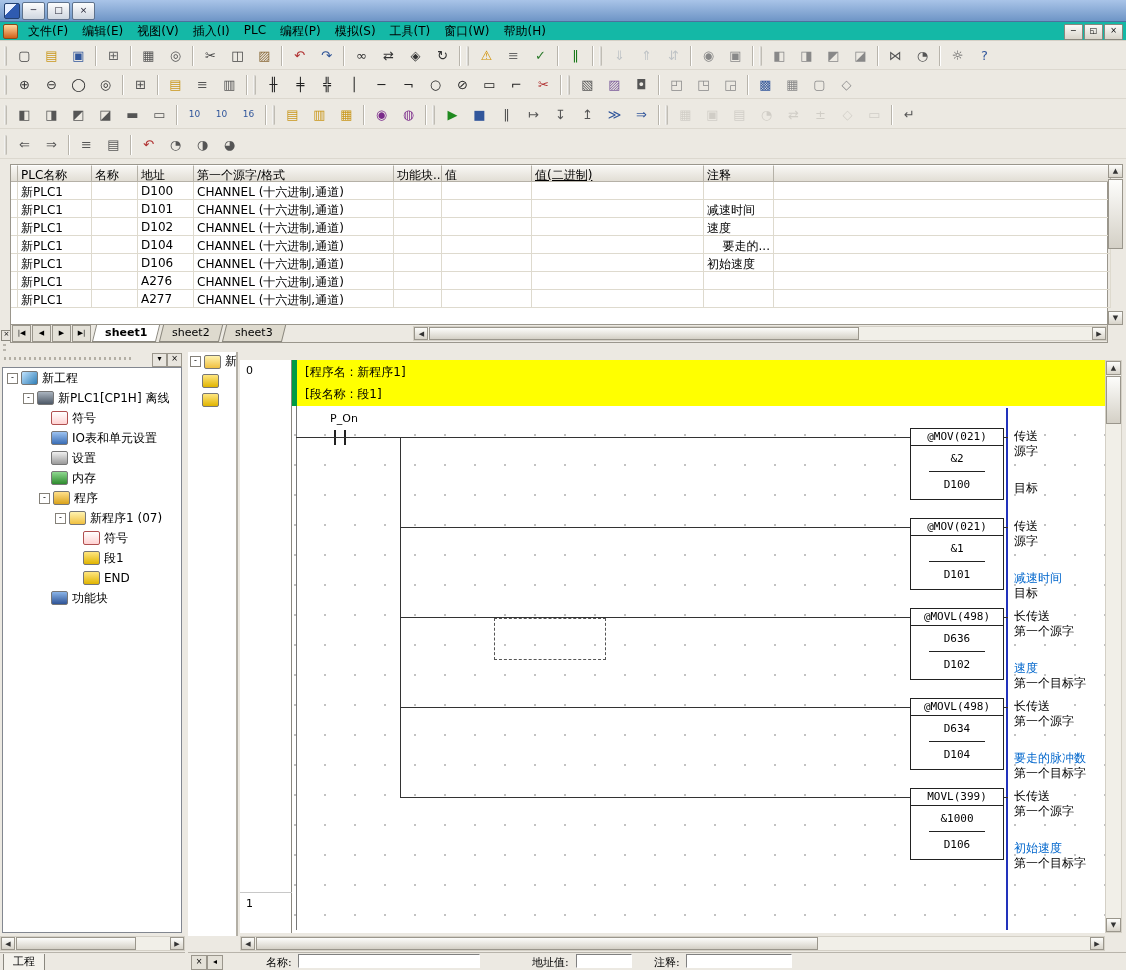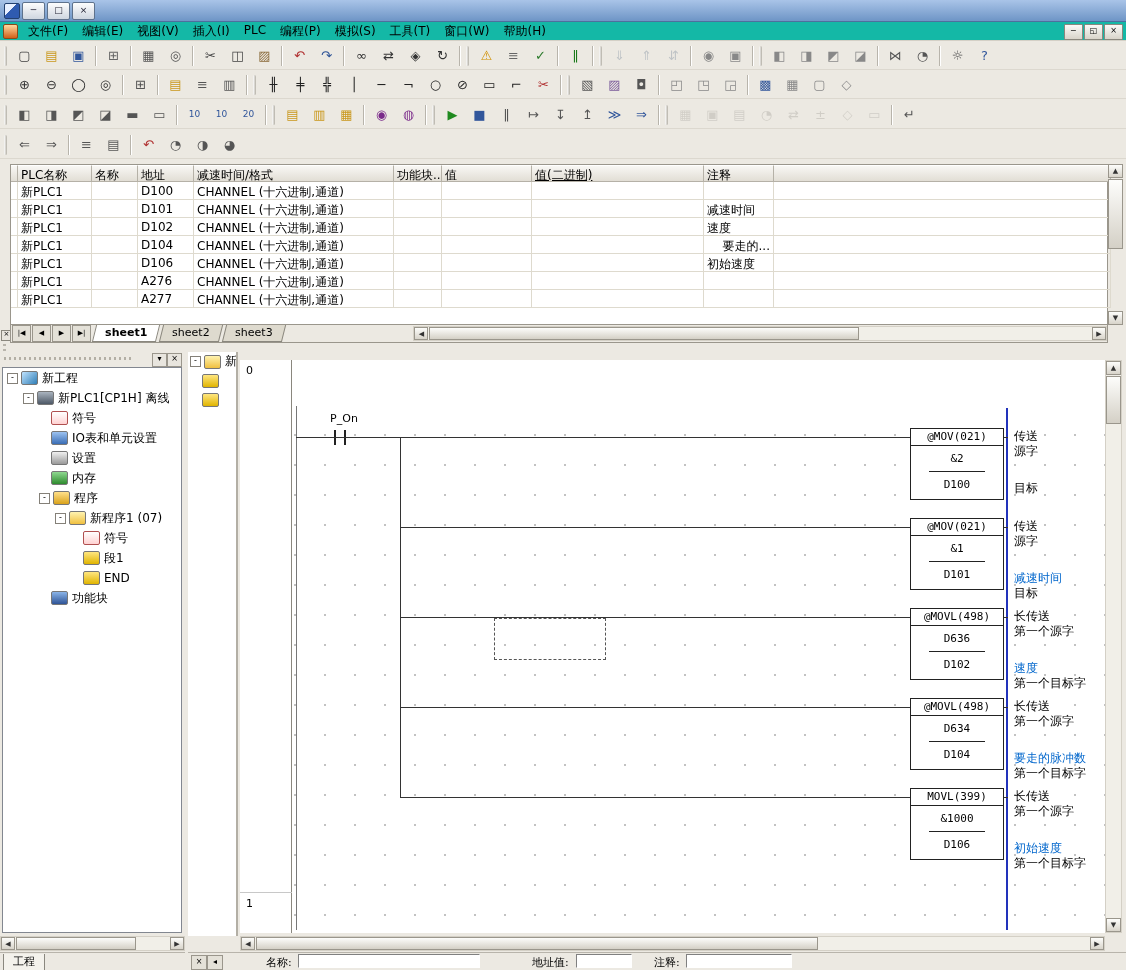--- a/index.html
+++ b/index.html
@@ -405,21 +405,21 @@
           <span class="tb-ico" style="color: rgb(85, 85, 85);">▭</span>
         </div>
         <div class="tb-sep"></div>
         <div class="tb-btn">
           <span class="tb-ico" style="color: rgb(49, 86, 155); font-size: 9px;">10</span>
         </div>
         <div class="tb-btn">
           <span class="tb-ico" style="color: rgb(49, 86, 155); font-size: 9px;">10</span>
         </div>
         <div class="tb-btn">
-          <span class="tb-ico" style="color: rgb(49, 86, 155); font-size: 9px;">20</span>
+          <span class="tb-ico" style="color: rgb(49, 86, 155); font-size: 9px;">16</span>
         </div>
         <div class="tb-sep"></div>
         <div class="tb-grip"></div>
         <div class="tb-btn">
           <span class="tb-ico" style="color: rgb(201, 151, 26);">▤</span>
         </div>
         <div class="tb-btn">
           <span class="tb-ico" style="color: rgb(201, 151, 26);">▥</span>
         </div>
         <div class="tb-btn">
@@ -523,21 +523,21 @@
   <div class="watch-grip">
     <div class="watch-close">×</div>
     <div class="watch-gripdots"></div>
   </div>
   <div class="watch">
     <div class="wh-row">
         <div class="wh" style="width: 5px;"></div>
         <div class="wh" style="width: 74px;">PLC名称</div>
         <div class="wh" style="width: 46px;">名称</div>
         <div class="wh" style="width: 56px;">地址</div>
-        <div class="wh" style="width: 200px;">减速时间/格式</div>
+        <div class="wh" style="width: 200px;">第一个源字/格式</div>
         <div class="wh" style="width: 48px;">功能块...</div>
         <div class="wh" style="width: 90px;">值</div>
         <div class="wh" style="width: 172px; text-decoration: underline;">值(二进制)</div>
         <div class="wh" style="width: 70px;">注释</div>
         <div class="wh" style="width: 337px;"></div>
       </div>
     <div>
         <div class="wrow">
           <div class="wc" style="width: 5px;"></div>
           <div class="wc" style="width: 74px;">新PLC1</div>
@@ -739,20 +739,25 @@
         <div class="ticon icon-section-end"></div>
       </div>
     </div>
   <div class="rung-col">
     <div class="rung-sep"></div>
   <div class="rung-num" style="top: 4px;">0</div>
       <div class="rung-num" style="top: 537px;">1</div>
     </div>
   <div class="ladder-canvas">
     <div class="dots-layer"></div>
+    <div class="lheader">
+      <div class="greenbar"></div>
+      <div class="line" style="top:2px;">[程序名 : 新程序1]</div>
+      <div class="line" style="top:24px;">[段名称 : 段1]</div>
+    </div>
     <div class="rail-left"></div>
     <div class="rail-right"></div>
     <div class="contact-label" style="left:28px;top:52px;">P_On</div>
     <div class="contact-bar" style="left:42px;top:70px;"></div>
     <div class="contact-bar" style="left:52px;top:70px;"></div>
     <div class="selection-rect"></div>
   <div class="wire-v" style="left: 108px; top: 77px; height: 360px;"></div>
       <div class="wire-h" style="left: 4px; top: 77px; width: 614px;"></div>
       <div class="wire-h" style="left: 712px; top: 77px; width: 4px;"></div>
       <div class="lblock" style="left: 618px; top: 68px;">

